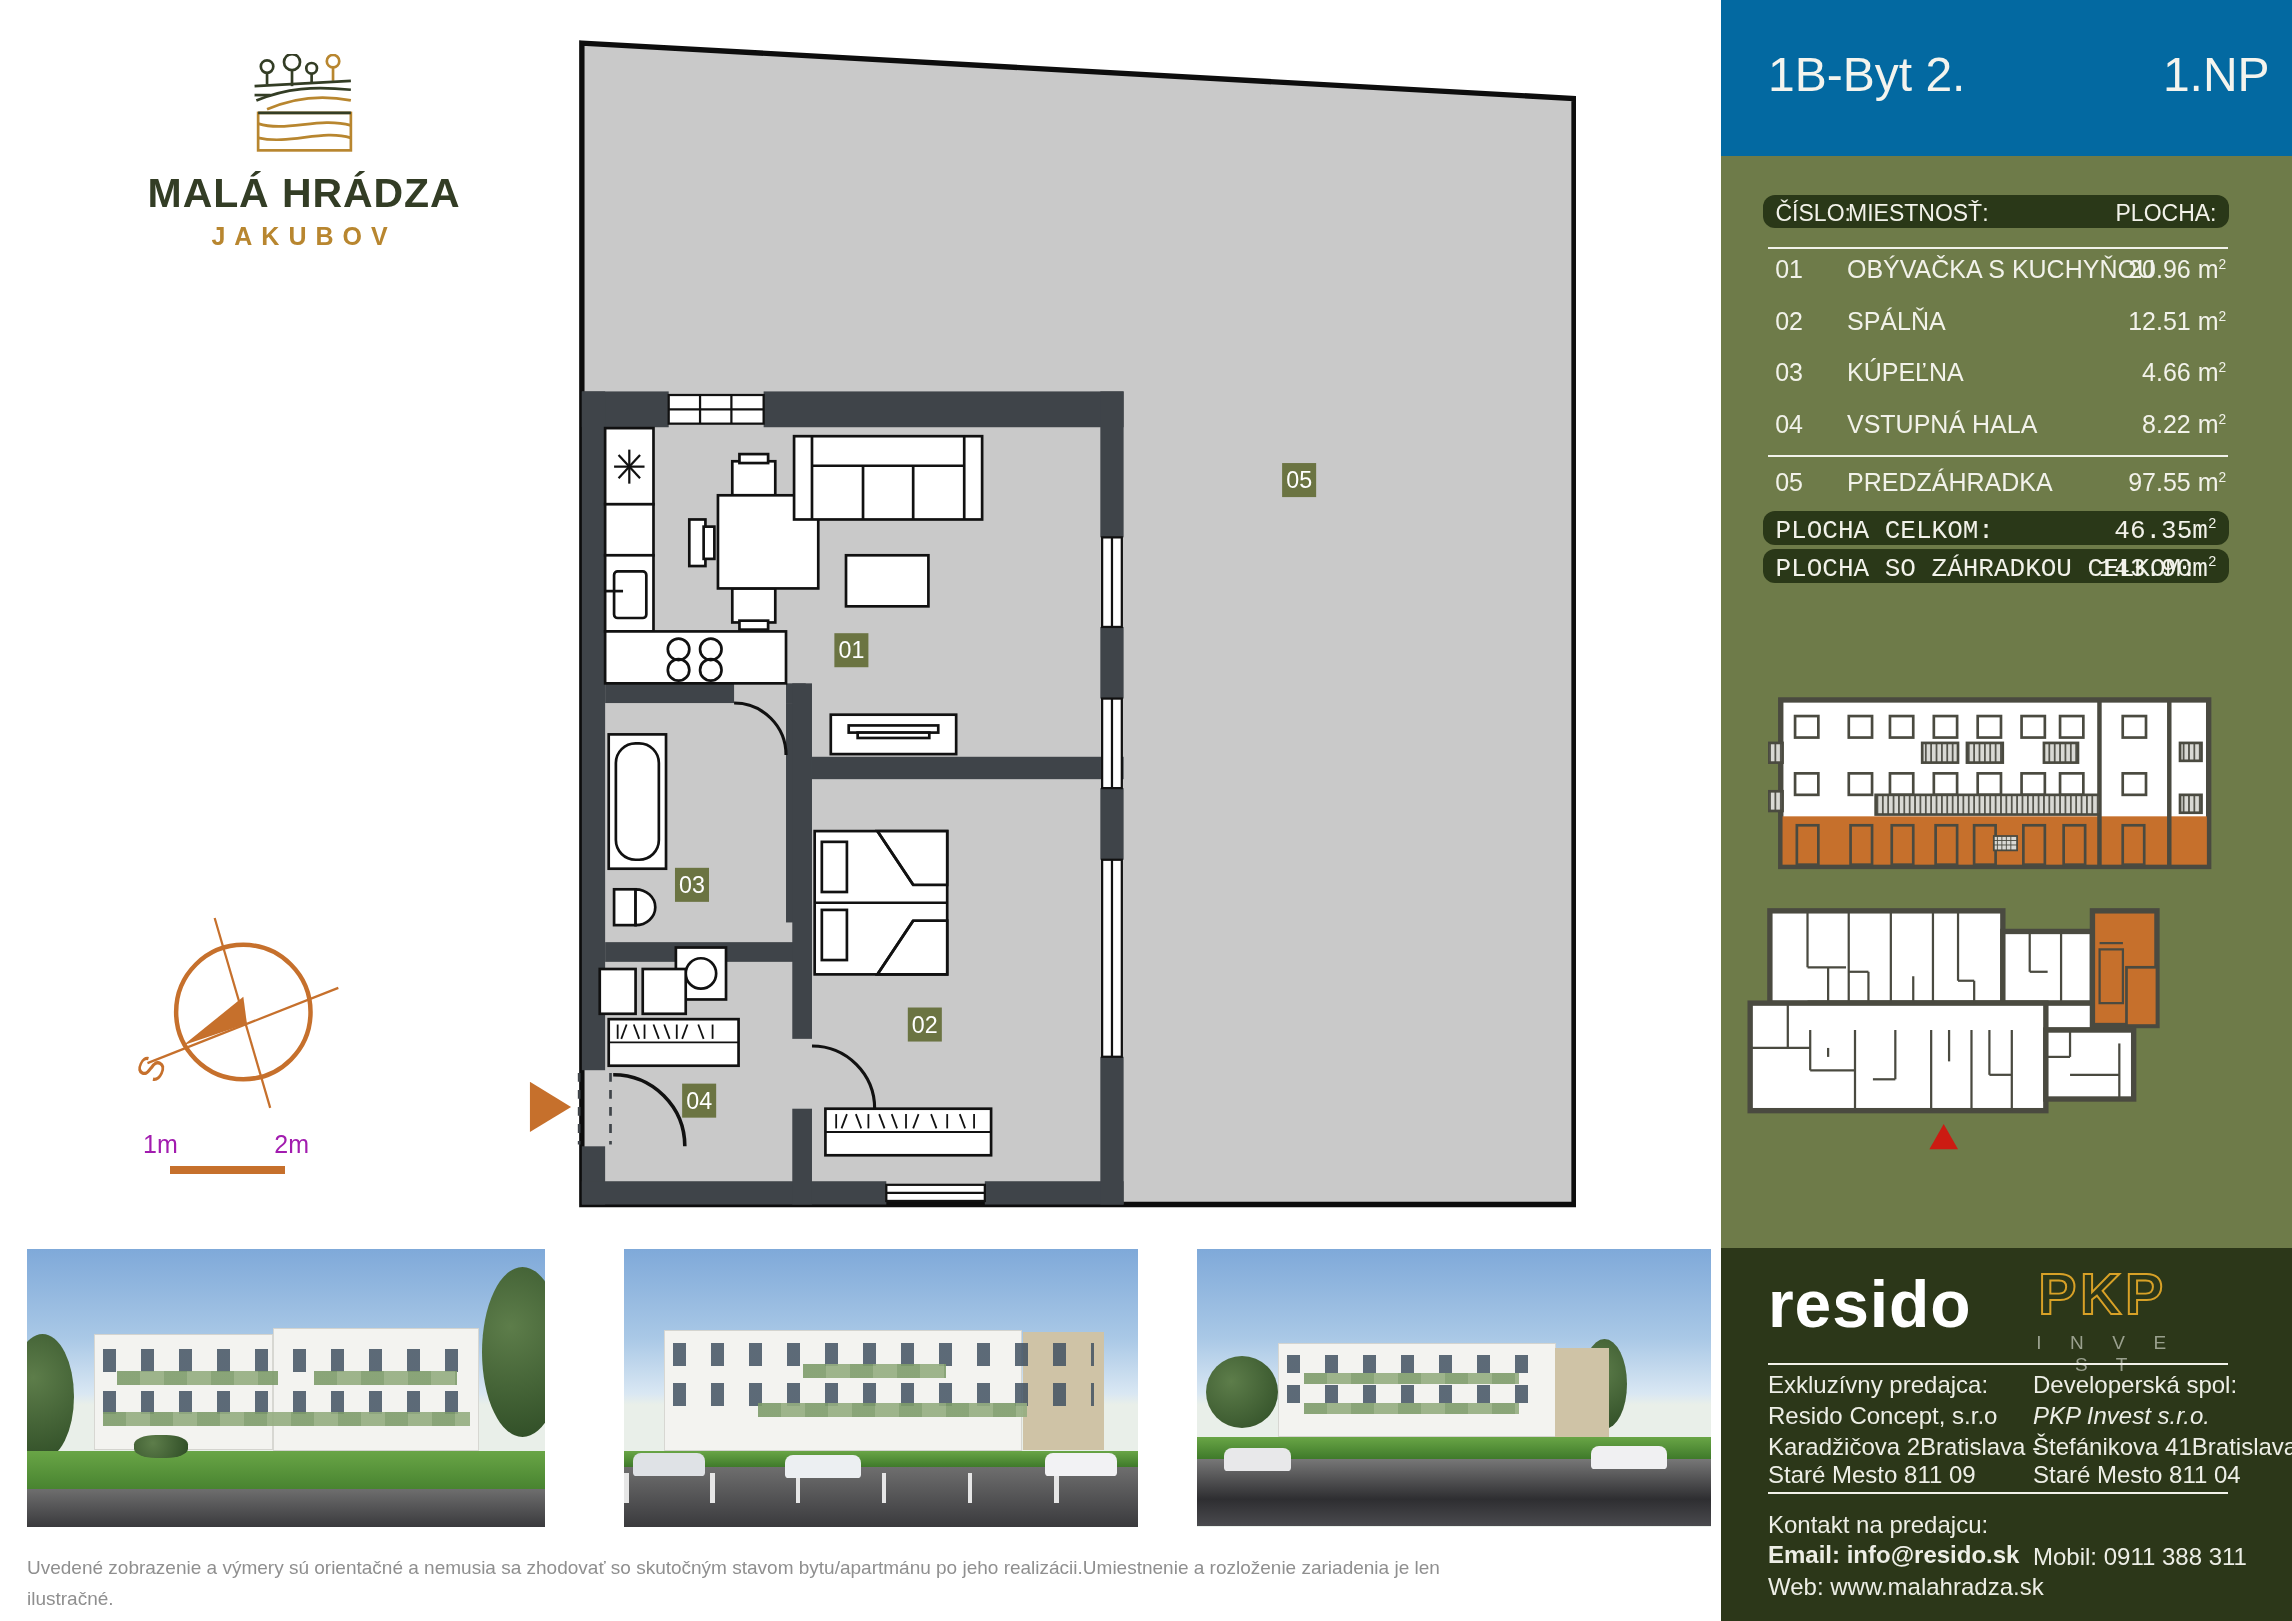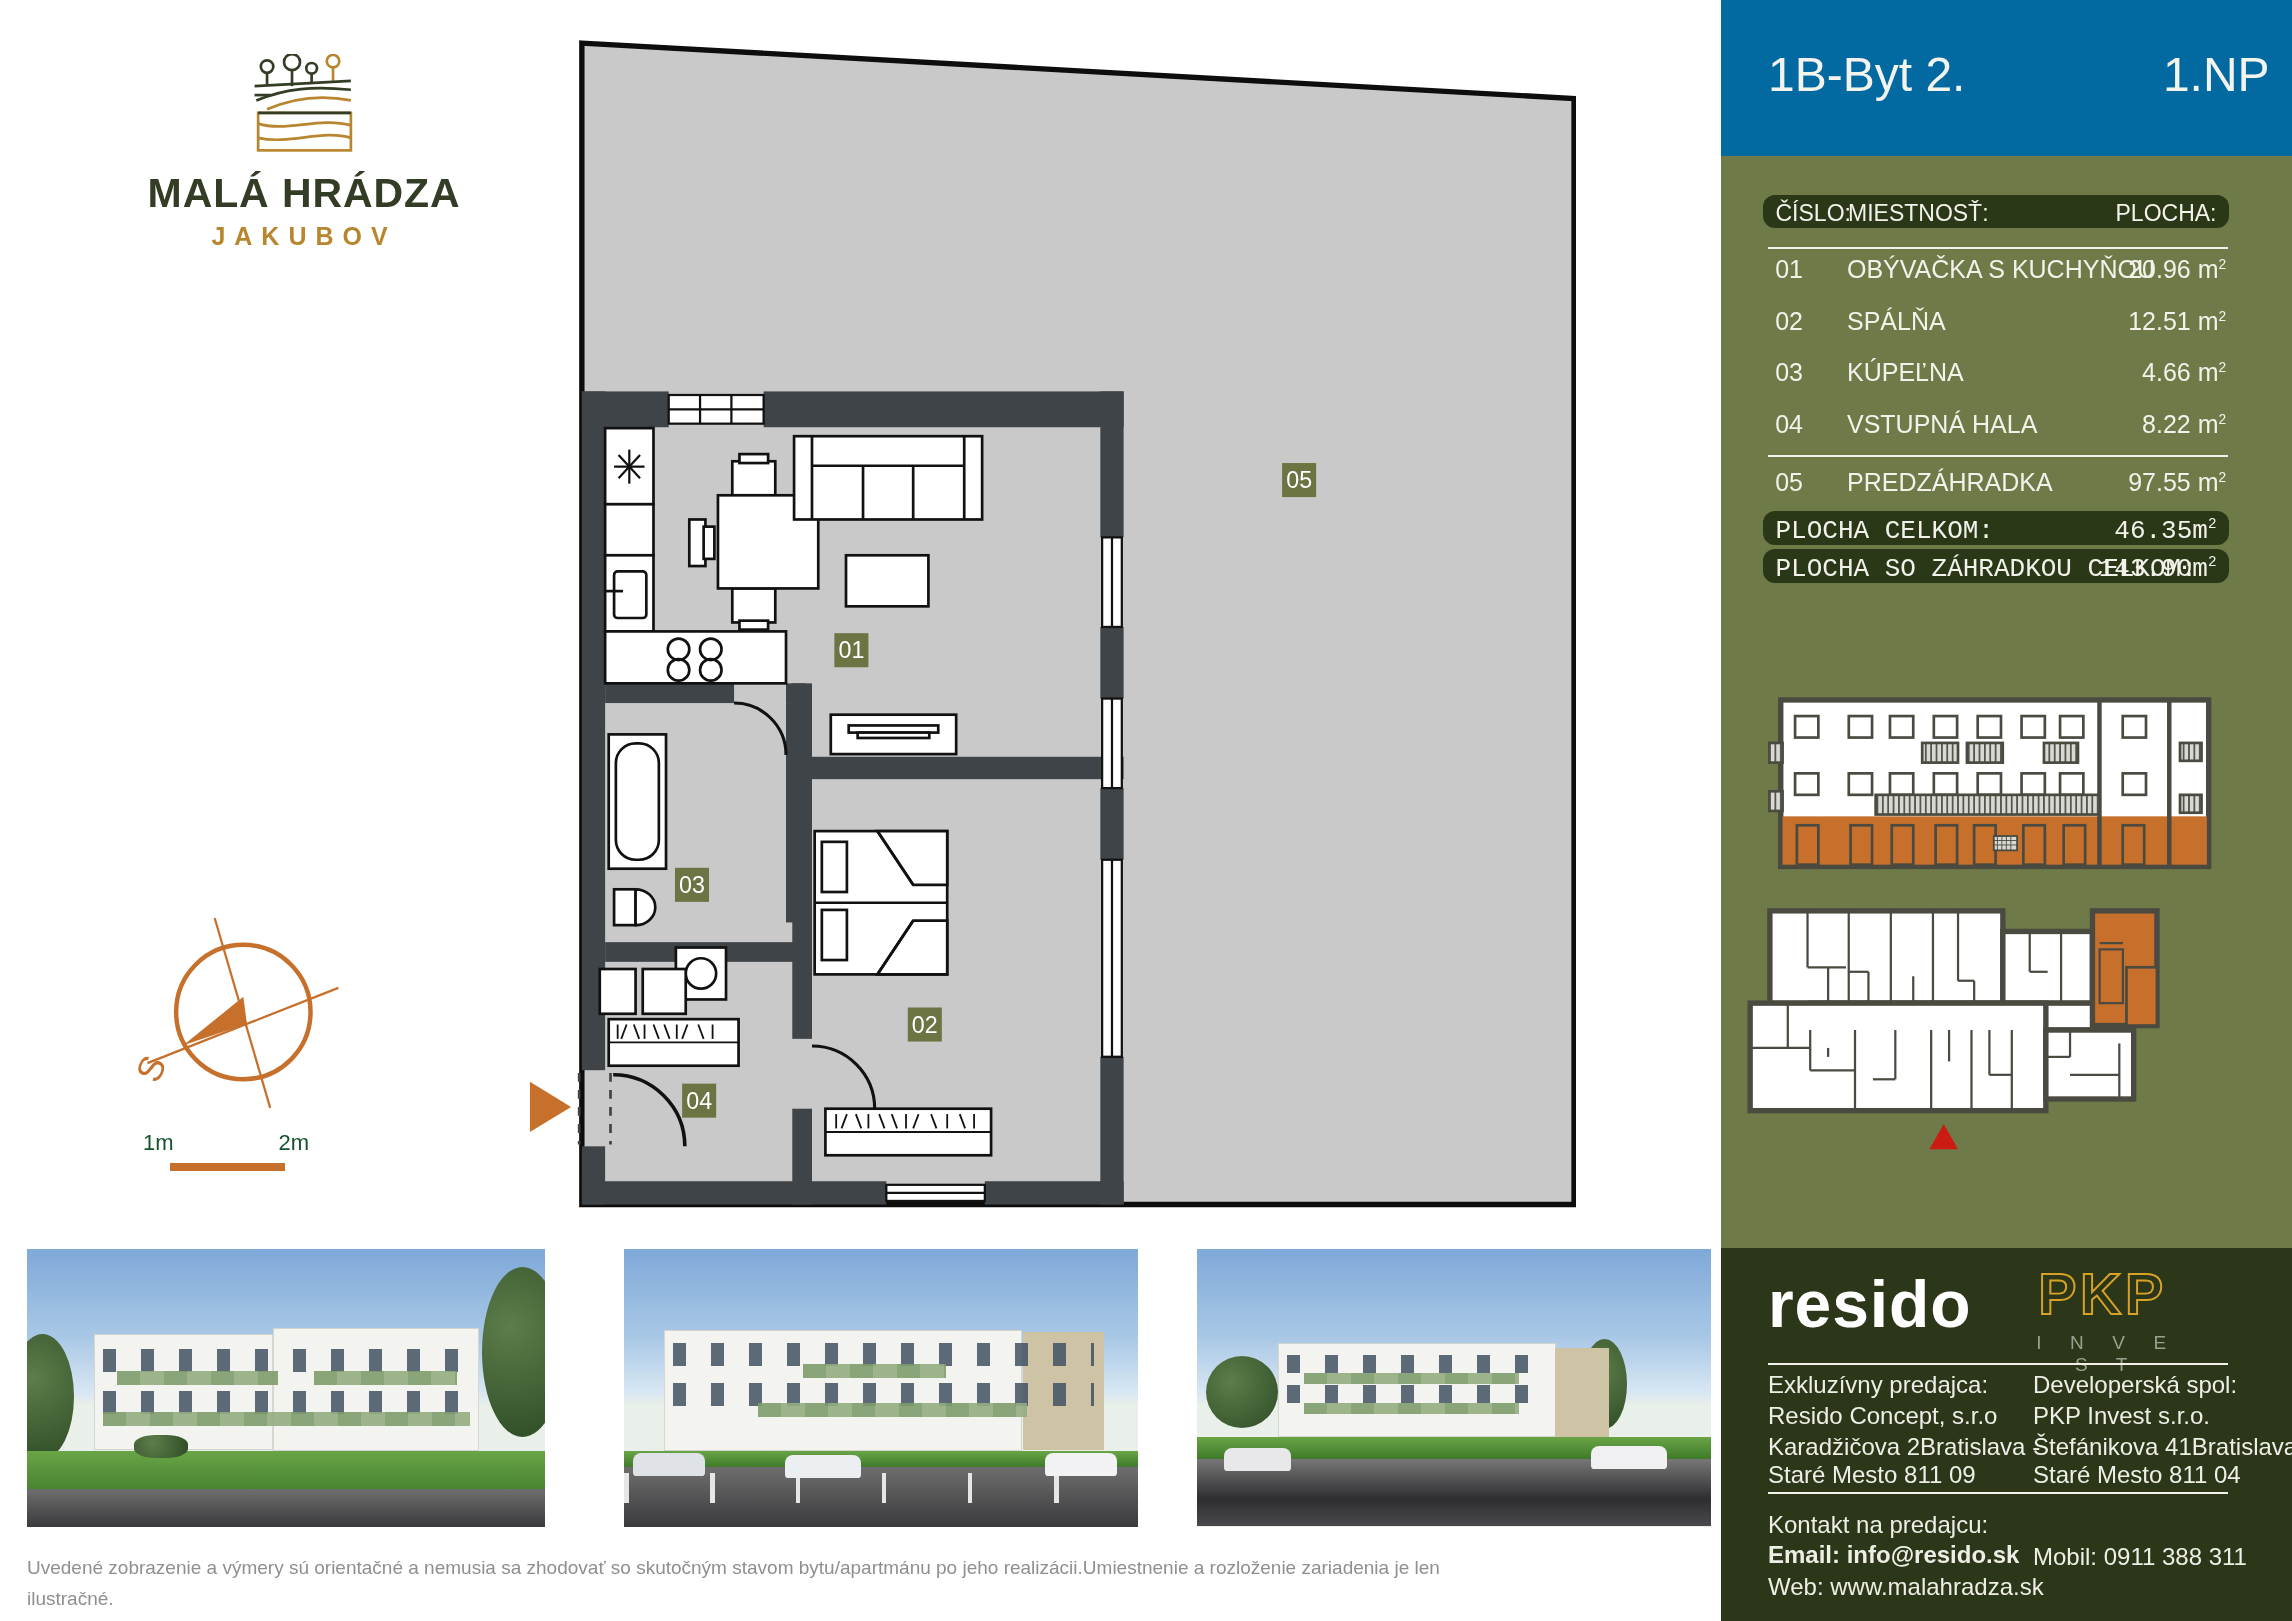--- a/index.html
+++ b/index.html
@@ -6,21 +6,21 @@
   #sheet{position:relative;width:2293px;height:1621px;background:#ffffff;overflow:hidden;
          font-family:"Liberation Sans",sans-serif;}
   .abs{position:absolute;}
 
   
   #logo-block{left:134px;top:54px;width:340px;text-align:center;}
   #logo-title{font-size:41px;font-weight:700;letter-spacing:0.9px;color:#333D25;margin-top:12.5px;}
   #logo-sub{font-size:25px;font-weight:600;letter-spacing:9px;color:#B8862F;margin-top:5.4px;}
 
   
-  #scalebar{left:143px;top:1130px;width:166px;color:#14532d;font-size:22px;}
+  #scalebar{left:143px;top:1130px;width:166px;color:#a21caf;font-size:25px;}
   #scalebar .lbls{display:flex;justify-content:space-between;}
   #scalebar .bar{height:8px;background:#C6702C;width:115px;margin:7.2px 0 0 27px;}
 
   
   .photo{top:1249px;height:278px;overflow:hidden;background:linear-gradient(180deg,#7fa9d9 0%,#a9c8e6 32%,#d9e7f3 52%,#e9efe9 56%);}
   .p-build{position:absolute;background:#f3f3f0;box-shadow:inset 0 0 0 0.9px #d4d4cf;}
   .p-tan{position:absolute;background:#cfc3a6;}
   .p-winrow{position:absolute;height:23px;background:repeating-linear-gradient(90deg,rgba(66,82,98,.85) 0 13.4px,rgba(0,0,0,0) 13.4px 38px);}
   .p-balc{position:absolute;height:14.3px;background:repeating-linear-gradient(90deg,#7e9c6b 0 23px,#94ad80 23px 47px);opacity:.9;}
   .p-grass{position:absolute;left:0;right:0;background:linear-gradient(180deg,#69a546,#3f7a2a);}
@@ -518,21 +518,21 @@
       </div>
 
       <div class="f-line" style="top:115px;"></div>
 
       <div class="f-txt colL" style="top:122px;">Exkluzívny predajca:</div>
       <div class="f-txt colL" style="top:153px;">Resido Concept, s.r.o</div>
       <div class="f-txt colL" style="top:184px;">Karadžičova 2Bratislava -</div>
       <div class="f-txt colL" style="top:212px;">Staré Mesto 811 09</div>
 
       <div class="f-txt colR" style="top:122px;">Developerská spol:</div>
-      <div class="f-txt colR" style="top:153px;">PKP Invest s.r.o.</div>
+      <div class="f-txt colR" style="top:153px;font-style:italic;">PKP Invest s.r.o.</div>
       <div class="f-txt colR" style="top:184px;">Štefánikova 41Bratislava -</div>
       <div class="f-txt colR" style="top:212px;">Staré Mesto 811 04</div>
 
       <div class="f-line" style="top:244px;"></div>
 
       <div class="f-txt colL" style="top:262px;">Kontakt na predajcu:</div>
       <div class="f-txt colL" style="top:292px;font-weight:bold;">Email: info@resido.sk</div>
       <div class="f-txt colL" style="top:324px;">Web: www.malahradza.sk</div>
       <div class="f-txt colR" style="top:294px;">Mobil: 0911 388 311</div>
     </div>

